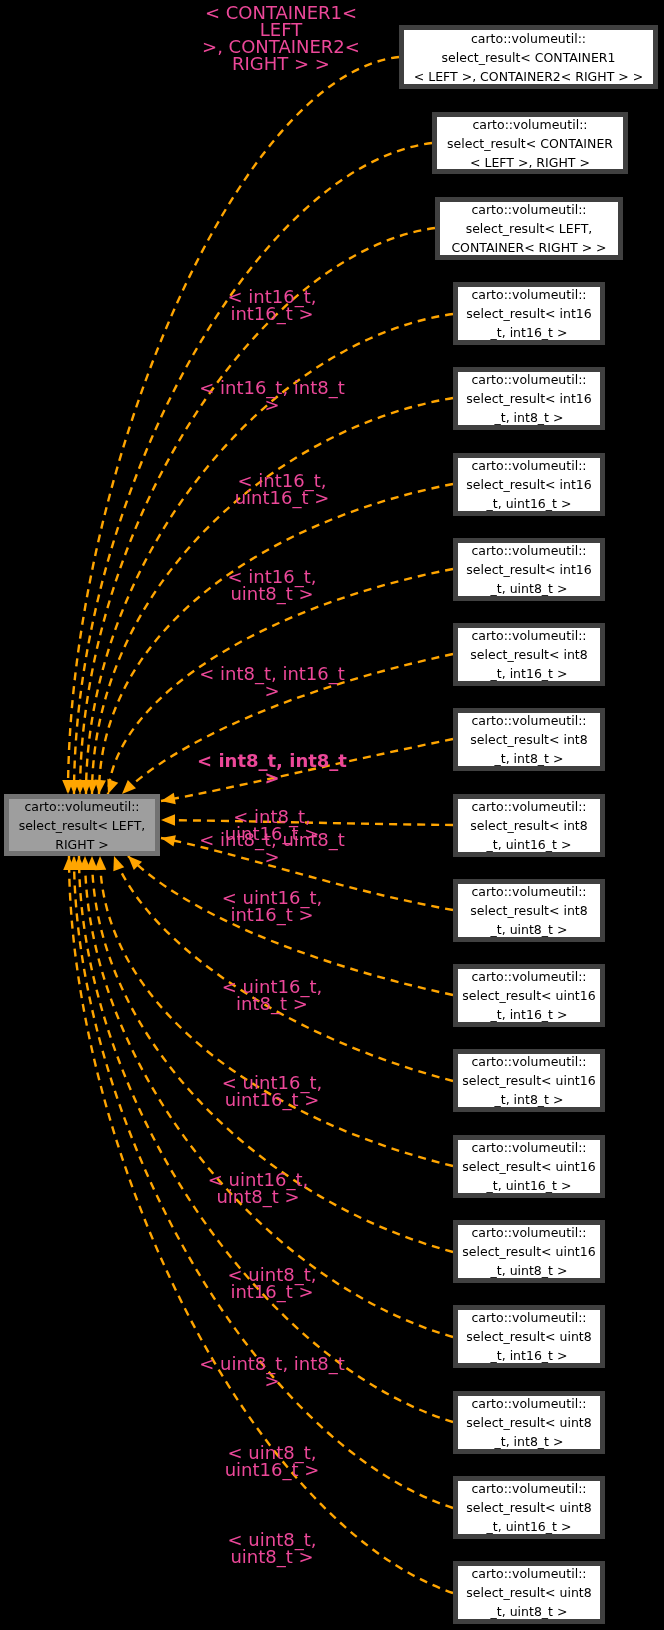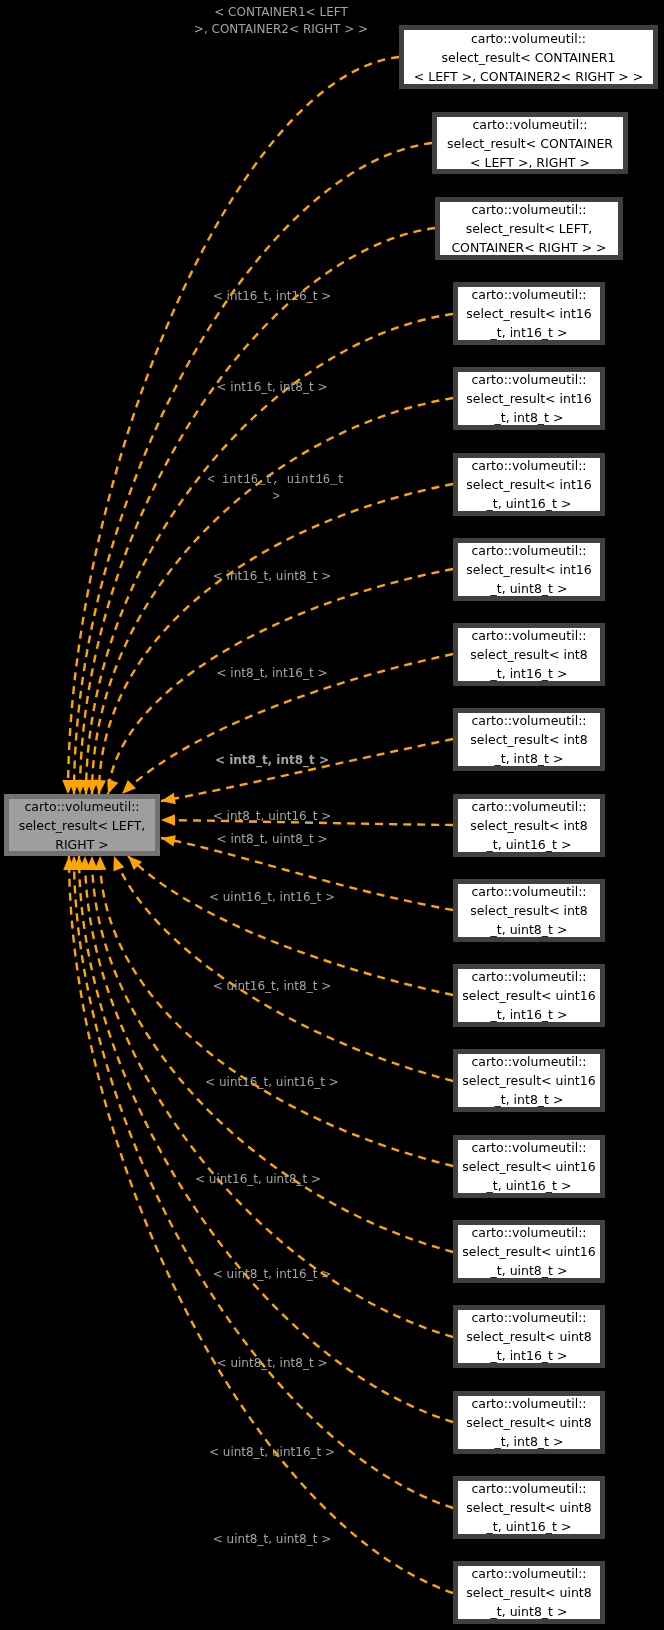--- a/index.html
+++ b/index.html
@@ -10,21 +10,21 @@
   .edges-svg{position:absolute;left:0;top:0;}
   .node{
     position:absolute;box-sizing:border-box;
     background:#ffffff;border:5px solid #404040;color:#000000;
     font-size:12.5px;line-height:19px;text-align:center;
     display:flex;align-items:center;justify-content:center;
   }
   .node span{white-space:pre-line;}
   .center-node{background:#9e9e9e;border-color:#727272;}
   .edge-label{
-    position:absolute;color:#a3a3a3;font-size:12px;line-height:17px;
+    position:absolute;color:#ec4899;font-size:18px;line-height:17px;
     text-align:center;white-space:pre-line;
   }
 </style>
 </head>
 <body>
 
 <div class="stage" id="stage">
     <svg width="664" height="1630" class="edges-svg">
       <path d="M399 57 C235 75 68 480 68 794" fill="none" stroke="#ffa500" stroke-width="2.4" stroke-dasharray="8 6"></path>
       <polygon points="68,794 62.2,780 73.8,780" fill="#ffa500"></polygon>
@@ -97,21 +97,21 @@
       <span>carto::volumeutil::
 select_result&lt; int16
 _t, int8_t &gt;</span>
     </div>
     <div class="edge-label" style="left: 197px; top: 379px; width: 150px;">&lt; int16_t, int8_t &gt;</div>
     <div class="node" style="left: 453px; top: 453px; width: 152px; height: 63px;">
       <span>carto::volumeutil::
 select_result&lt; int16
 _t, uint16_t &gt;</span>
     </div>
-    <div class="edge-label" style="left: 201px; top: 472px; width: 150px; font-family: Liberation Mono, monospace;">&lt; int16_t, uint16_t &gt;</div>
+    <div class="edge-label" style="left: 207px; top: 472px; width: 150px;">&lt; int16_t, uint16_t &gt;</div>
     <div class="node" style="left: 453px; top: 538px; width: 152px; height: 63px;">
       <span>carto::volumeutil::
 select_result&lt; int16
 _t, uint8_t &gt;</span>
     </div>
     <div class="edge-label" style="left: 197px; top: 568px; width: 150px;">&lt; int16_t, uint8_t &gt;</div>
     <div class="node" style="left: 453px; top: 623px; width: 152px; height: 63px;">
       <span>carto::volumeutil::
 select_result&lt; int8
 _t, int16_t &gt;</span>

